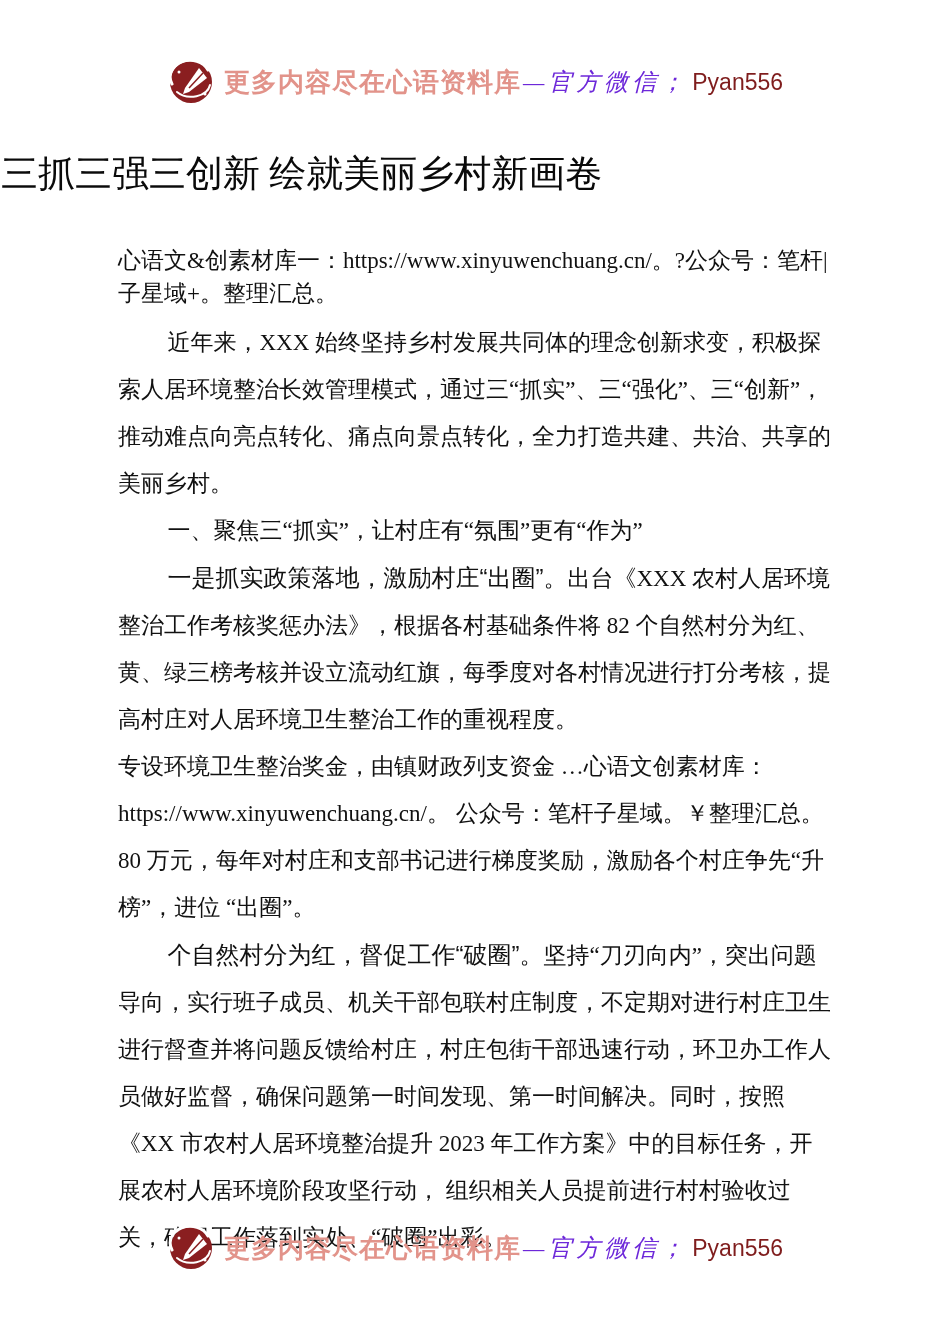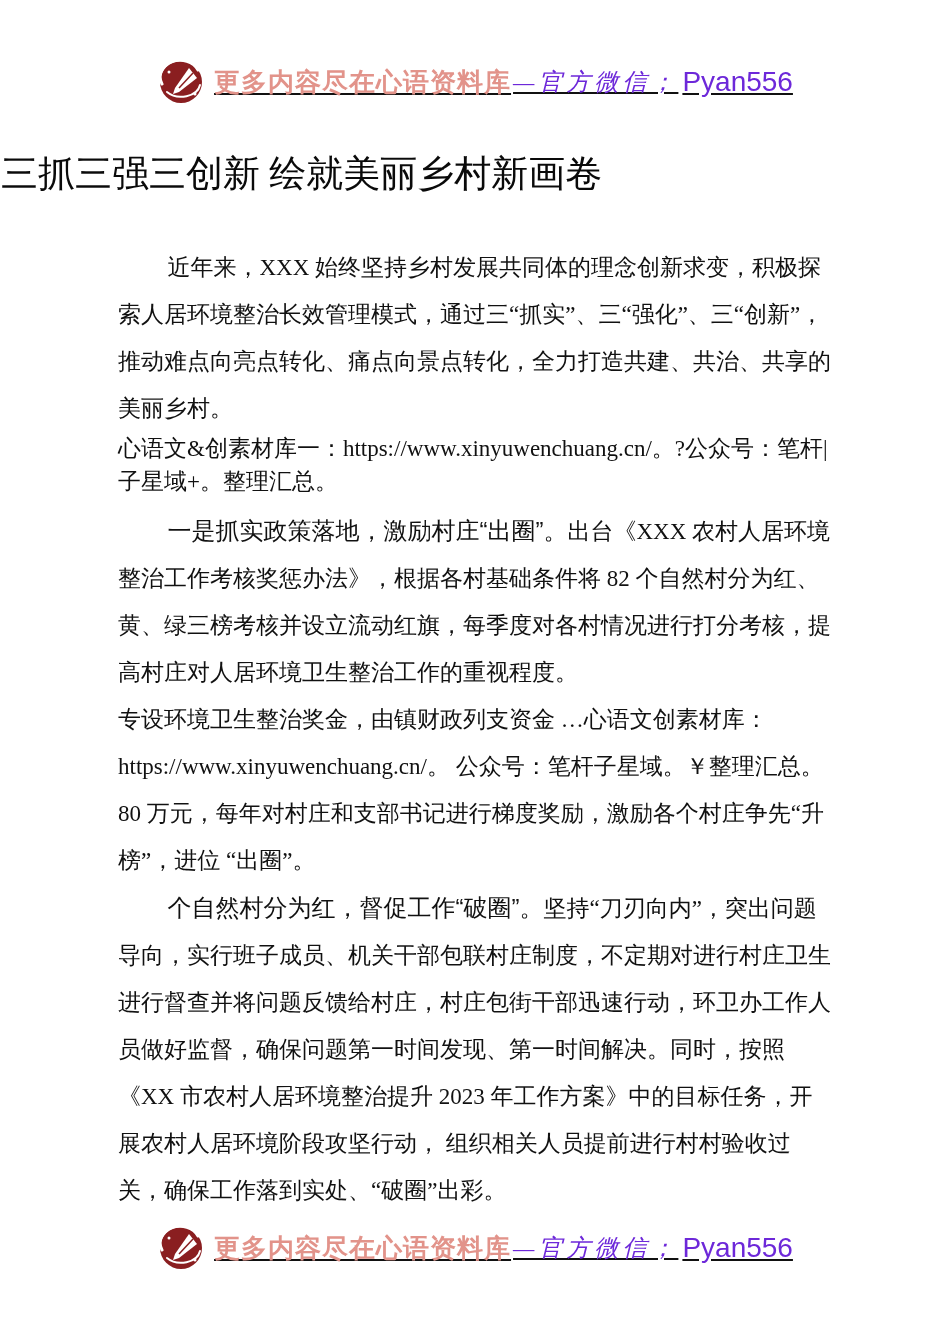--- a/index.html
+++ b/index.html
@@ -14,41 +14,40 @@
     overflow: hidden;
   }
   
   .watermark {
     position: absolute;
     left: 0;
     width: 100%;
     display: flex;
     align-items: center;
     justify-content: center;
-    text-decoration: underline;
   }
   .watermark.header { top: 58px; }
   .watermark.footer { top: 1224px; }
   .wm-logo { width: 48px; height: 48px; margin-right: 9px; flex: 0 0 auto; }
   .wm-brand {
     font-size: 26px;
     font-weight: bold;
     color: #e2938a;
     letter-spacing: 1px;
   }
   .wm-sep {
     font-size: 24px;
     color: #6d28d9;
     font-style: italic;
     letter-spacing: 4px;
     margin: 0 4px 0 2px;
   }
   .wm-id {
-    font-size: 28px;
-    color: #6d28d9;
+    font-size: 23px;
+    color: #7f1d1d;
     font-family: "Liberation Sans", "DejaVu Sans", sans-serif;
   }
   
   .title {
     position: absolute;
     top: 148px;
     left: 0;
     width: 100%;
     margin: 1px;
     text-align: left;
@@ -89,24 +88,25 @@
       <circle cx="38" cy="36" r="1.5" fill="#ffffff"></circle>
     </svg>
     <span class="wm-brand">更多内容尽在心语资料库</span>
     <span class="wm-sep">—官方微信；</span>
     <span class="wm-id">Pyan556</span>
   </div>
 
   <h1 class="title">三抓三强三创新 绘就美丽乡村新画卷</h1>
 
   <div class="content">
+    <p class="para p-source">心语文&amp;创素材库一：https://www.xinyuwenchuang.cn/。?公众号：笔杆|子星域+。整理汇总。</p>
+
     <p class="para p-body indent">近年来，XXX 始终坚持乡村发展共同体的理念创新求变，积极探索人居环境整治长效管理模式，通过三“抓实”、三“强化”、三“创新”，推动难点向亮点转化、痛点向景点转化，全力打造共建、共治、共享的美丽乡村。</p>
 
-    <p class="para p-source">心语文&amp;创素材库一：https://www.xinyuwenchuang.cn/。?公众号：笔杆|子星域+。整理汇总。</p>
-
+    <p class="para p-body indent">一、聚焦三“抓实”，让村庄有“氛围”更有“作为”</p>
 
     <p class="para p-body indent"><span class="lead">一是抓实政策落地，激励村庄“出圈”。</span><span>出台《XXX 农村人居环境整治工作考核奖惩办法》，根据各村基础条件将 82 个自然村分为红、黄、绿三榜考核并设立流动红旗，每季度对各村情况进行打分考核，提高村庄对人居环境卫生整治工作的重视程度。</span></p>
 
     <p class="para p-body">专设环境卫生整治奖金，由镇财政列支资金 …心语文创素材库：https://www.xinyuwenchuang.cn/。 公众号：笔杆子星域。￥整理汇总。80 万元，每年对村庄和支部书记进行梯度奖励，激励各个村庄争先“升榜”，进位 “出圈”。</p>
 
     <p class="para p-body indent"><span class="lead">个自然村分为红，督促工作“破圈”。</span><span>坚持“刀刃向内”，突出问题导向，实行班子成员、机关干部包联村庄制度，不定期对进行村庄卫生进行督查并将问题反馈给村庄，村庄包街干部迅速行动，环卫办工作人员做好监督，确保问题第一时间发现、第一时间解决。同时，按照《XX 市农村人居环境整治提升 2023 年工作方案》中的目标任务，开展农村人居环境阶段攻坚行动， 组织相关人员提前进行村村验收过关，确保工作落到实处、“破圈”出彩。</span></p>
   </div>
 
   <div class="watermark footer">
     <svg class="wm-logo" viewBox="0 0 48 48" aria-hidden="true">

